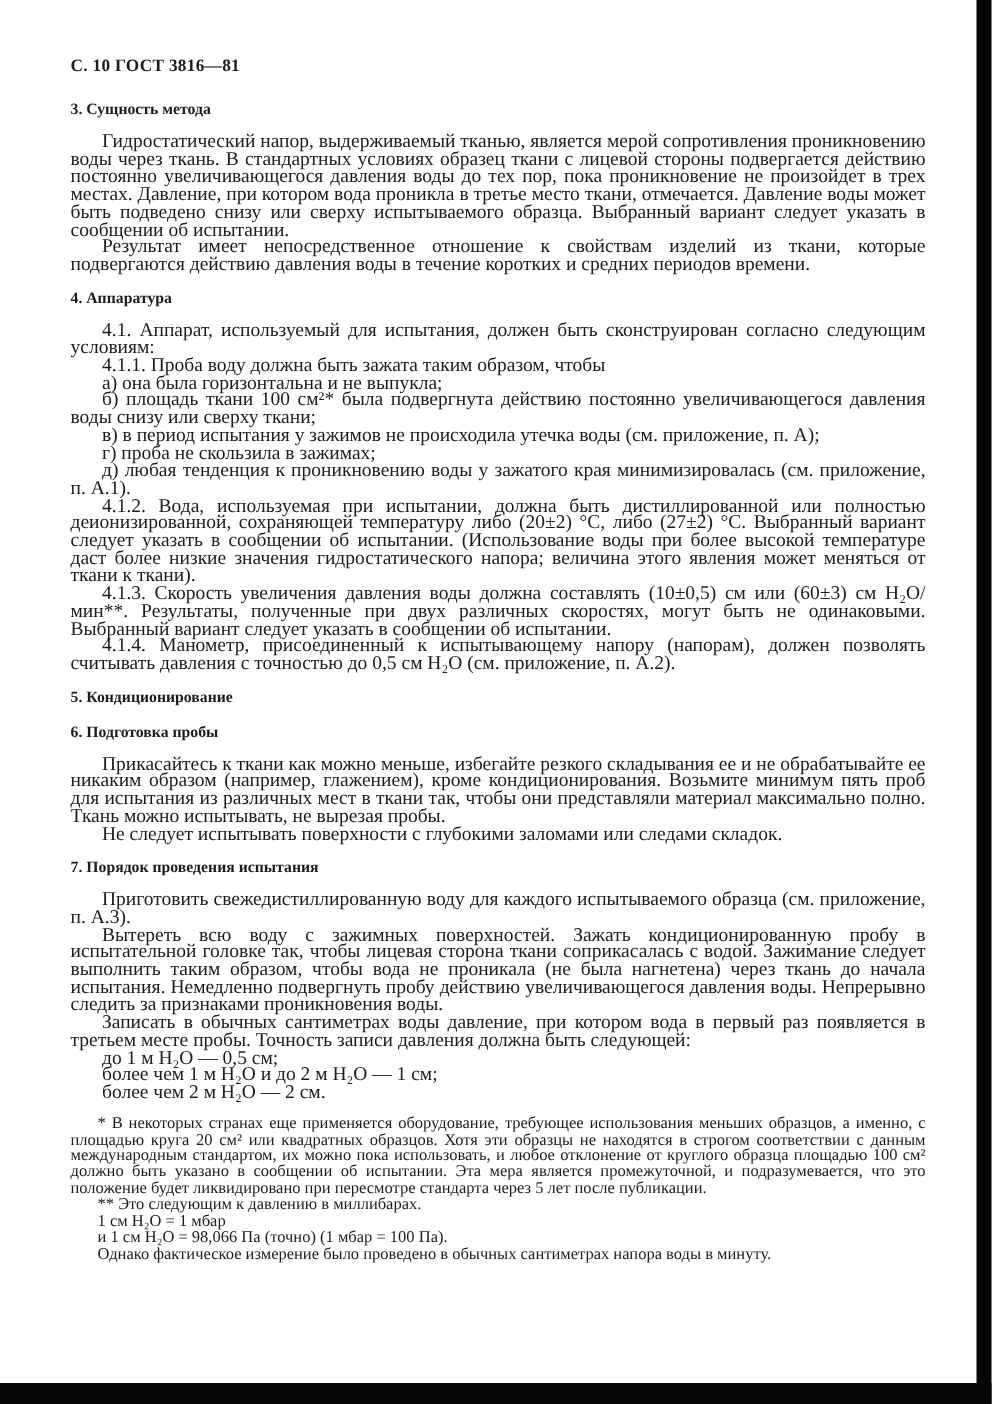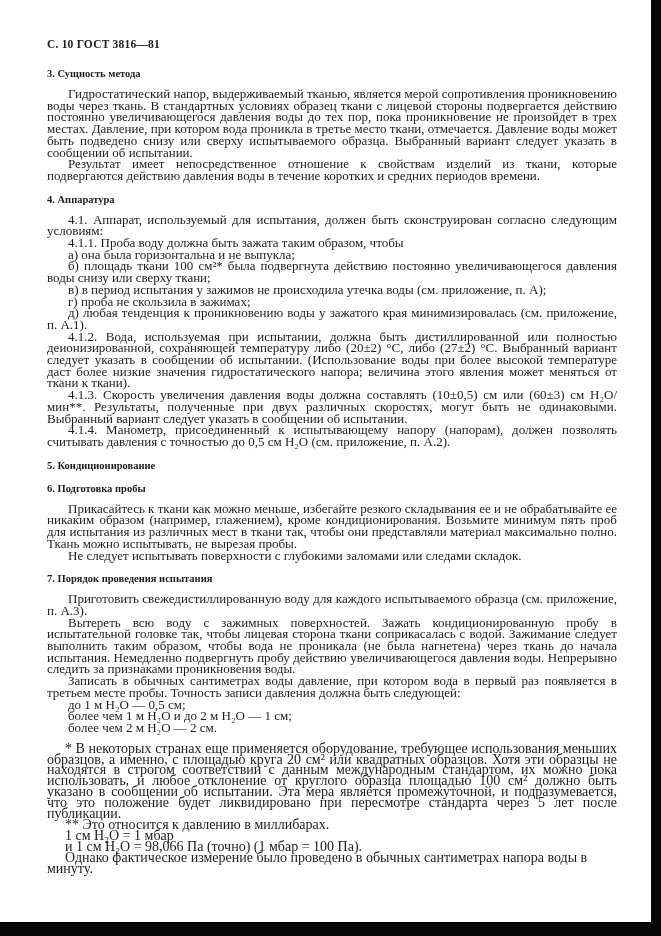--- a/index.html
+++ b/index.html
@@ -45,21 +45,21 @@
     line-height: 11.7px;
     text-align: justify;
     text-indent: 21px;
   }
   p.body.noj { text-align: left; }
   .footnotes {
     margin-top: 10px;
   }
   .footnotes p {
     margin: 0;
-    font-size: 14px;
+    font-size: 11px;
     line-height: 10.9px;
     text-align: justify;
     text-indent: 18px;
   }
   .footnotes p.noj { text-align: left; }
 </style>
 </head>
 <body>
 
 <div class="content">
@@ -101,21 +101,21 @@
     <p class="body">Приготовить свежедистиллированную воду для каждого испытываемого образца (см. приложение, п. А.3).</p>
     <p class="body">Вытереть всю воду с зажимных поверхностей. Зажать кондиционированную пробу в испытательной головке так, чтобы лицевая сторона ткани соприкасалась с водой. Зажимание следует выполнить таким образом, чтобы вода не проникала (не была нагнетена) через ткань до начала испытания. Немедленно подвергнуть пробу действию увеличивающегося давления воды. Непрерывно следить за признаками проникновения воды.</p>
     <p class="body">Записать в обычных сантиметрах воды давление, при котором вода в первый раз появляется в третьем месте пробы. Точность записи давления должна быть следующей:</p>
     <p class="body noj">до 1 м H₂O — 0,5 см;</p>
     <p class="body noj">более чем 1 м H₂O и до 2 м H₂O — 1 см;</p>
     <p class="body noj">более чем 2 м H₂O — 2 см.</p>
   </div>
 
   <div class="footnotes">
     <p>* В некоторых странах еще применяется оборудование, требующее использования меньших образцов, а именно, с площадью круга 20 см² или квадратных образцов. Хотя эти образцы не находятся в строгом соответствии с данным международным стандартом, их можно пока использовать, и любое отклонение от круглого образца площадью 100 см² должно быть указано в сообщении об испытании. Эта мера является промежуточной, и подразумевается, что это положение будет ликвидировано при пересмотре стандарта через 5 лет после публикации.</p>
-    <p class="noj">** Это относится к давлению в миллибарах.</p>
+    <p class="noj">** Это следующим к давлению в миллибарах.</p>
     <p class="noj">1 см H₂O = 1 мбар</p>
     <p class="noj">и 1 см H₂O = 98,066 Па (точно) (1 мбар = 100 Па).</p>
     <p class="noj">Однако фактическое измерение было проведено в обычных сантиметрах напора воды в минуту.</p>
   </div>
 
 </div>
 
 <div class="scan-edge-right"></div>
 <div class="scan-edge-bottom"></div>
 

